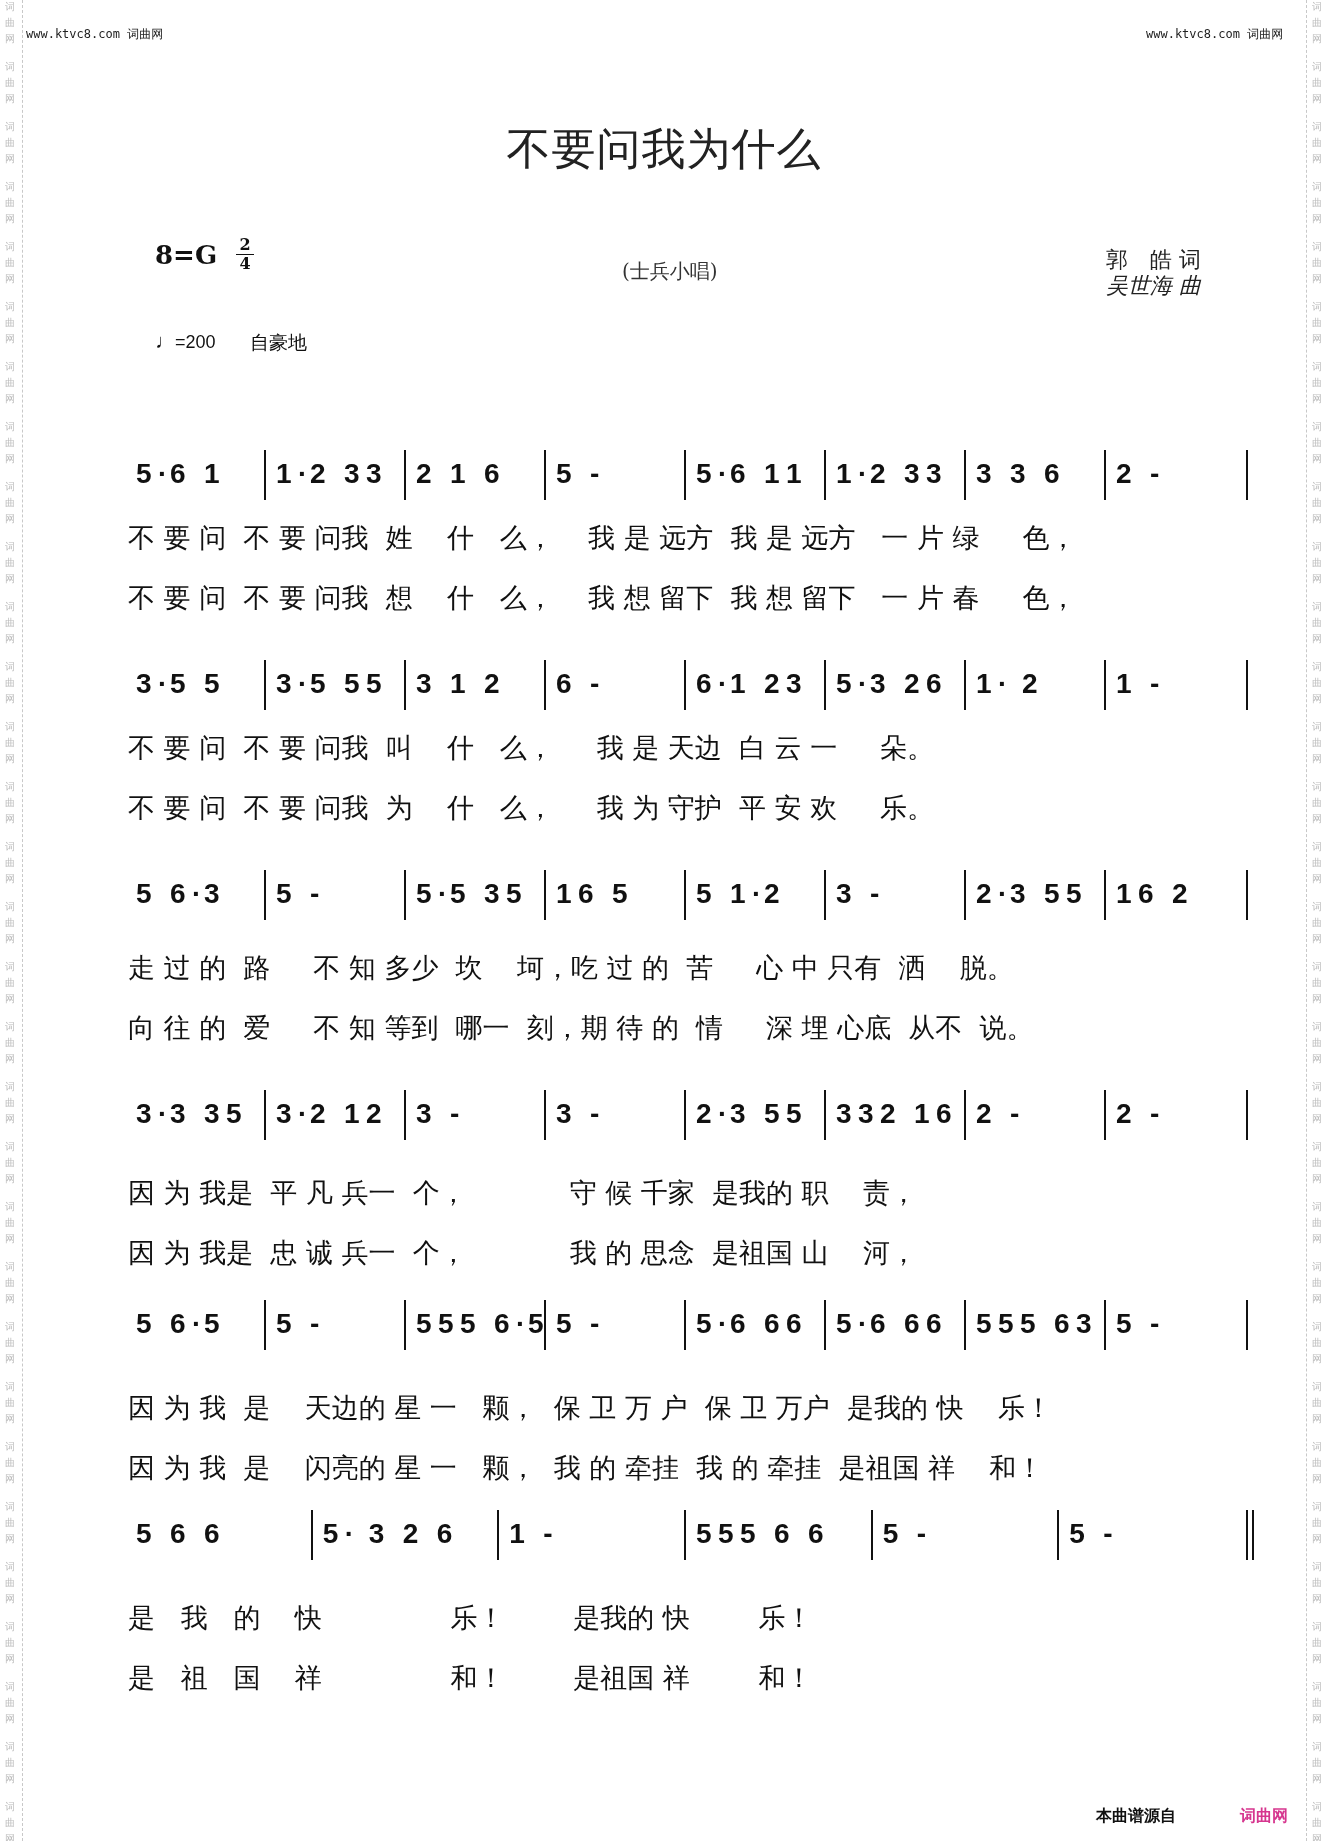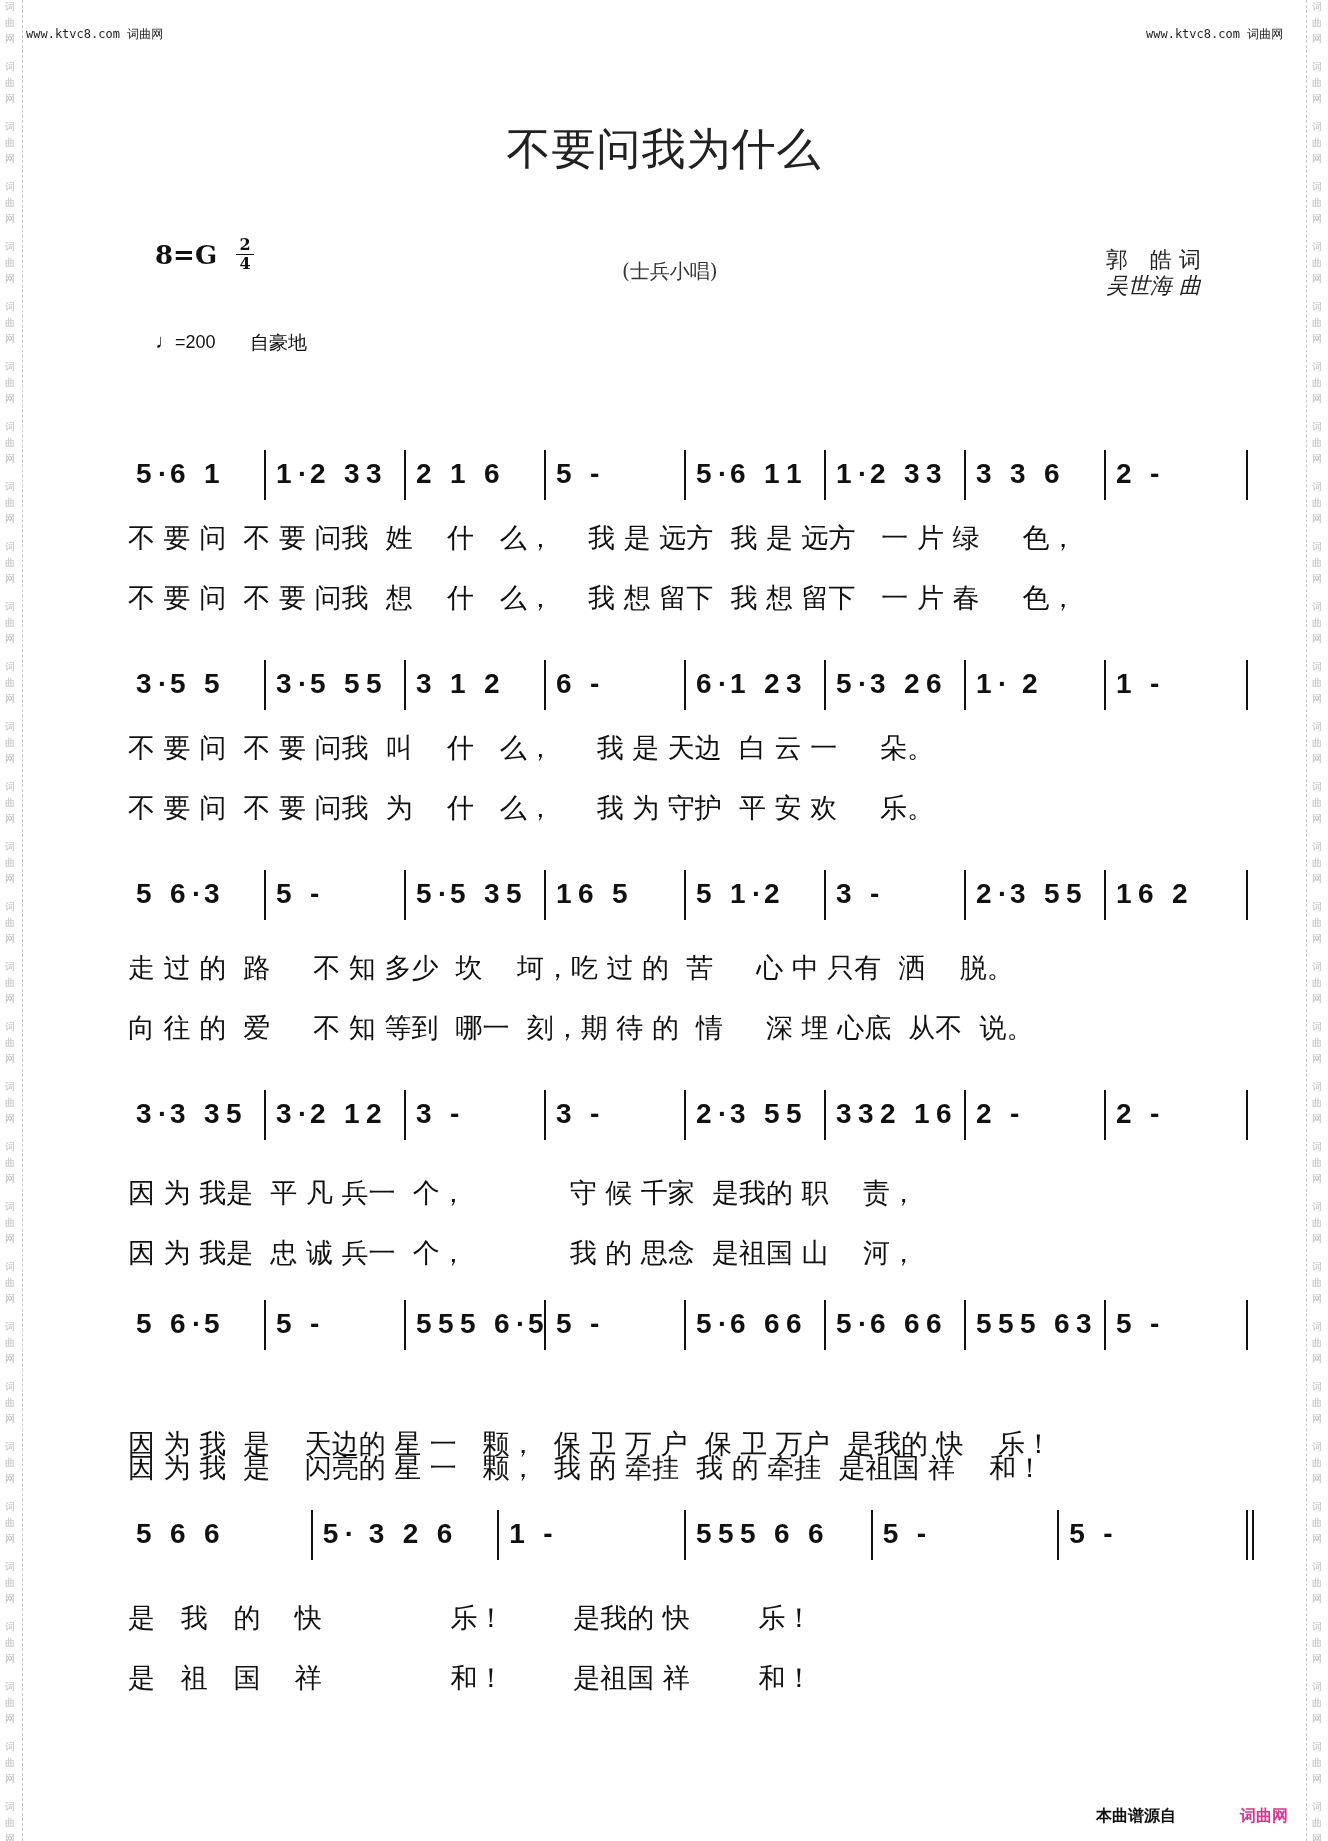--- a/index.html
+++ b/index.html
@@ -432,21 +432,21 @@
       <span class="n" style="left: 846px;">5</span>
       <span class="n" style="left: 868px;">5</span>
       <span class="n" style="left: 890px;">5</span>
       <span class="n" style="left: 924px;">6</span>
       <span class="n" style="left: 946px;">3</span>
       <div class="bar" style="left: 974px;"></div>
       <span class="n" style="left: 986px;">5</span>
       <span class="n" style="left: 1020px;">-</span>
       <div class="bar" style="left: 1116px;"></div>
     </div>
-    <div class="lyric" style="top: 1390px; margin-top: 36px;">因 为 我  是    天边的 星 一   颗，  保 卫 万 户  保 卫 万户  是我的 快    乐！</div>
+    <div class="lyric" style="top: 1390px;">因 为 我  是    天边的 星 一   颗，  保 卫 万 户  保 卫 万户  是我的 快    乐！</div>
     <div class="lyric" style="top: 1450px;">因 为 我  是    闪亮的 星 一   颗，  我 的 牵挂  我 的 牵挂  是祖国 祥    和！</div>
     <div class="notes" style="top: 1510px;">
       <span class="n" style="left: 6px;">5</span>
       <span class="n" style="left: 40px;">6</span>
       <span class="n" style="left: 74px;">6</span>
       <div class="bar" style="left: 180.667px;"></div>
       <span class="n" style="left: 192.667px;">5</span>
       <span class="n" style="left: 214.667px;">·</span>
       <span class="n" style="left: 238.667px;">3</span>
       <span class="n" style="left: 272.667px;">2</span>

